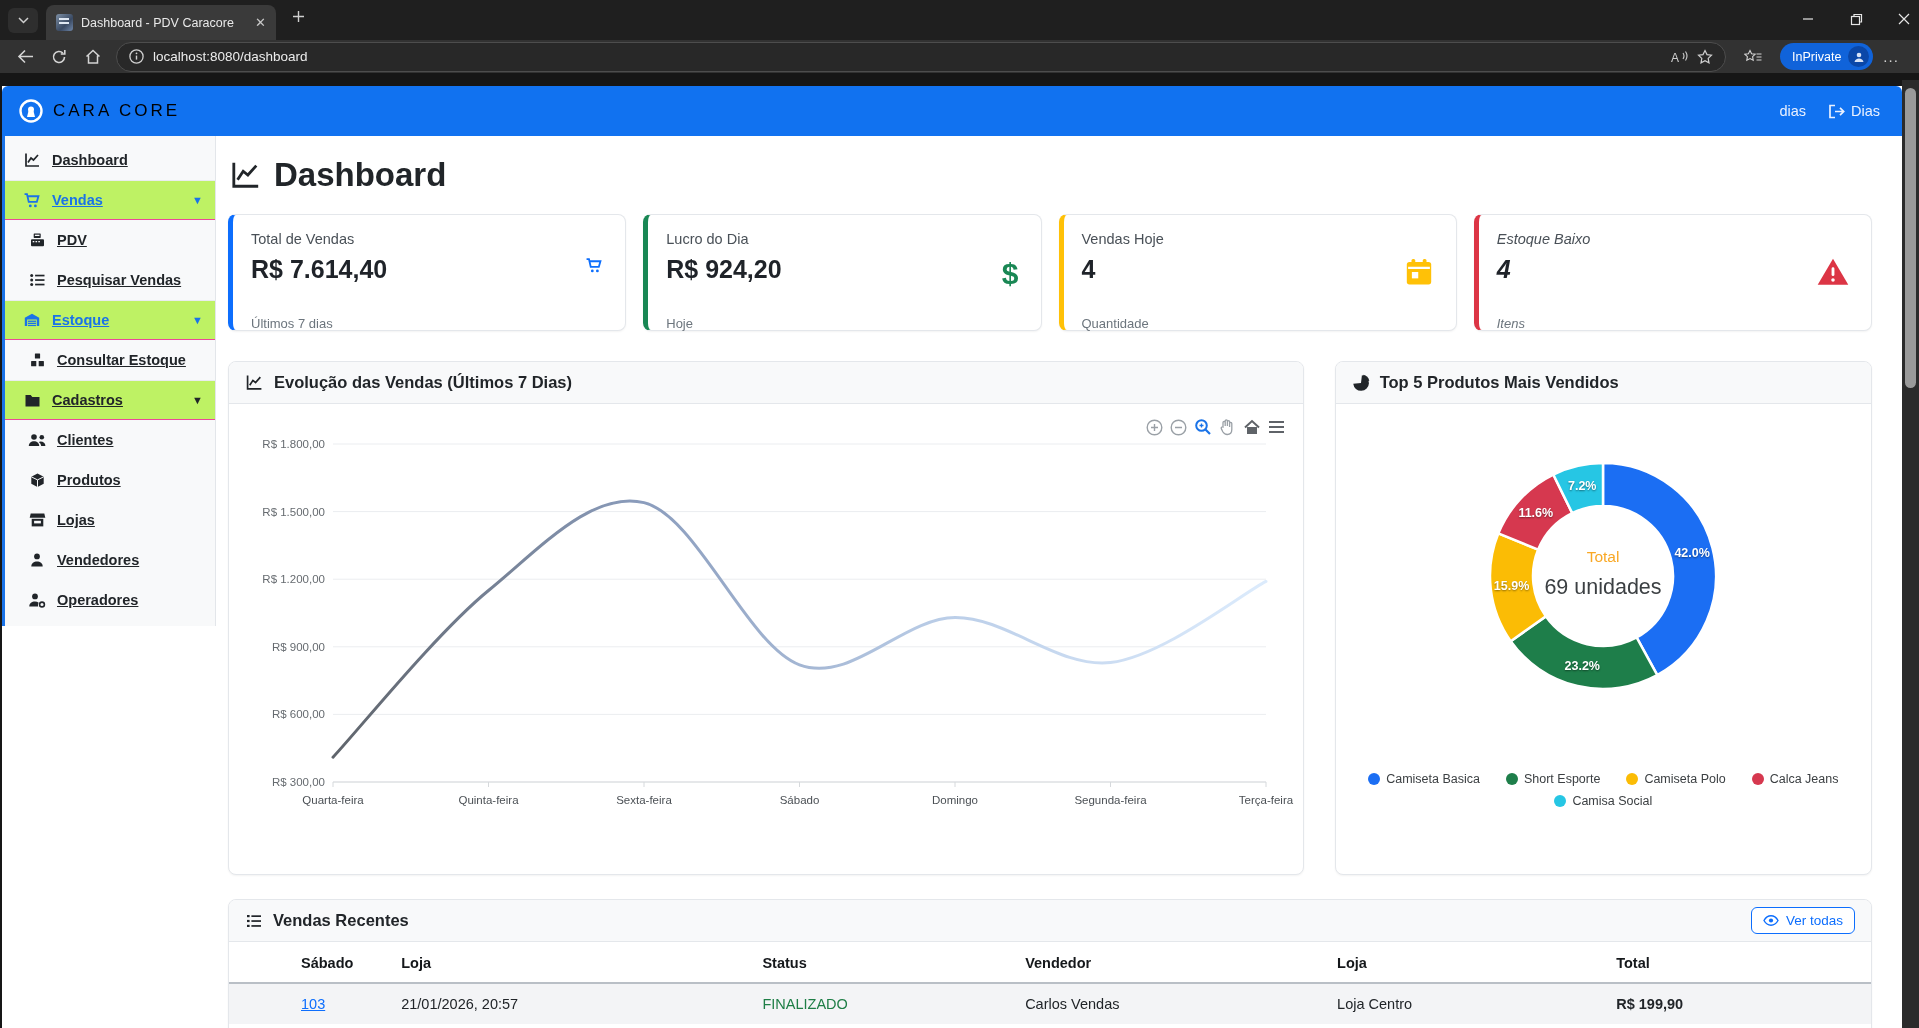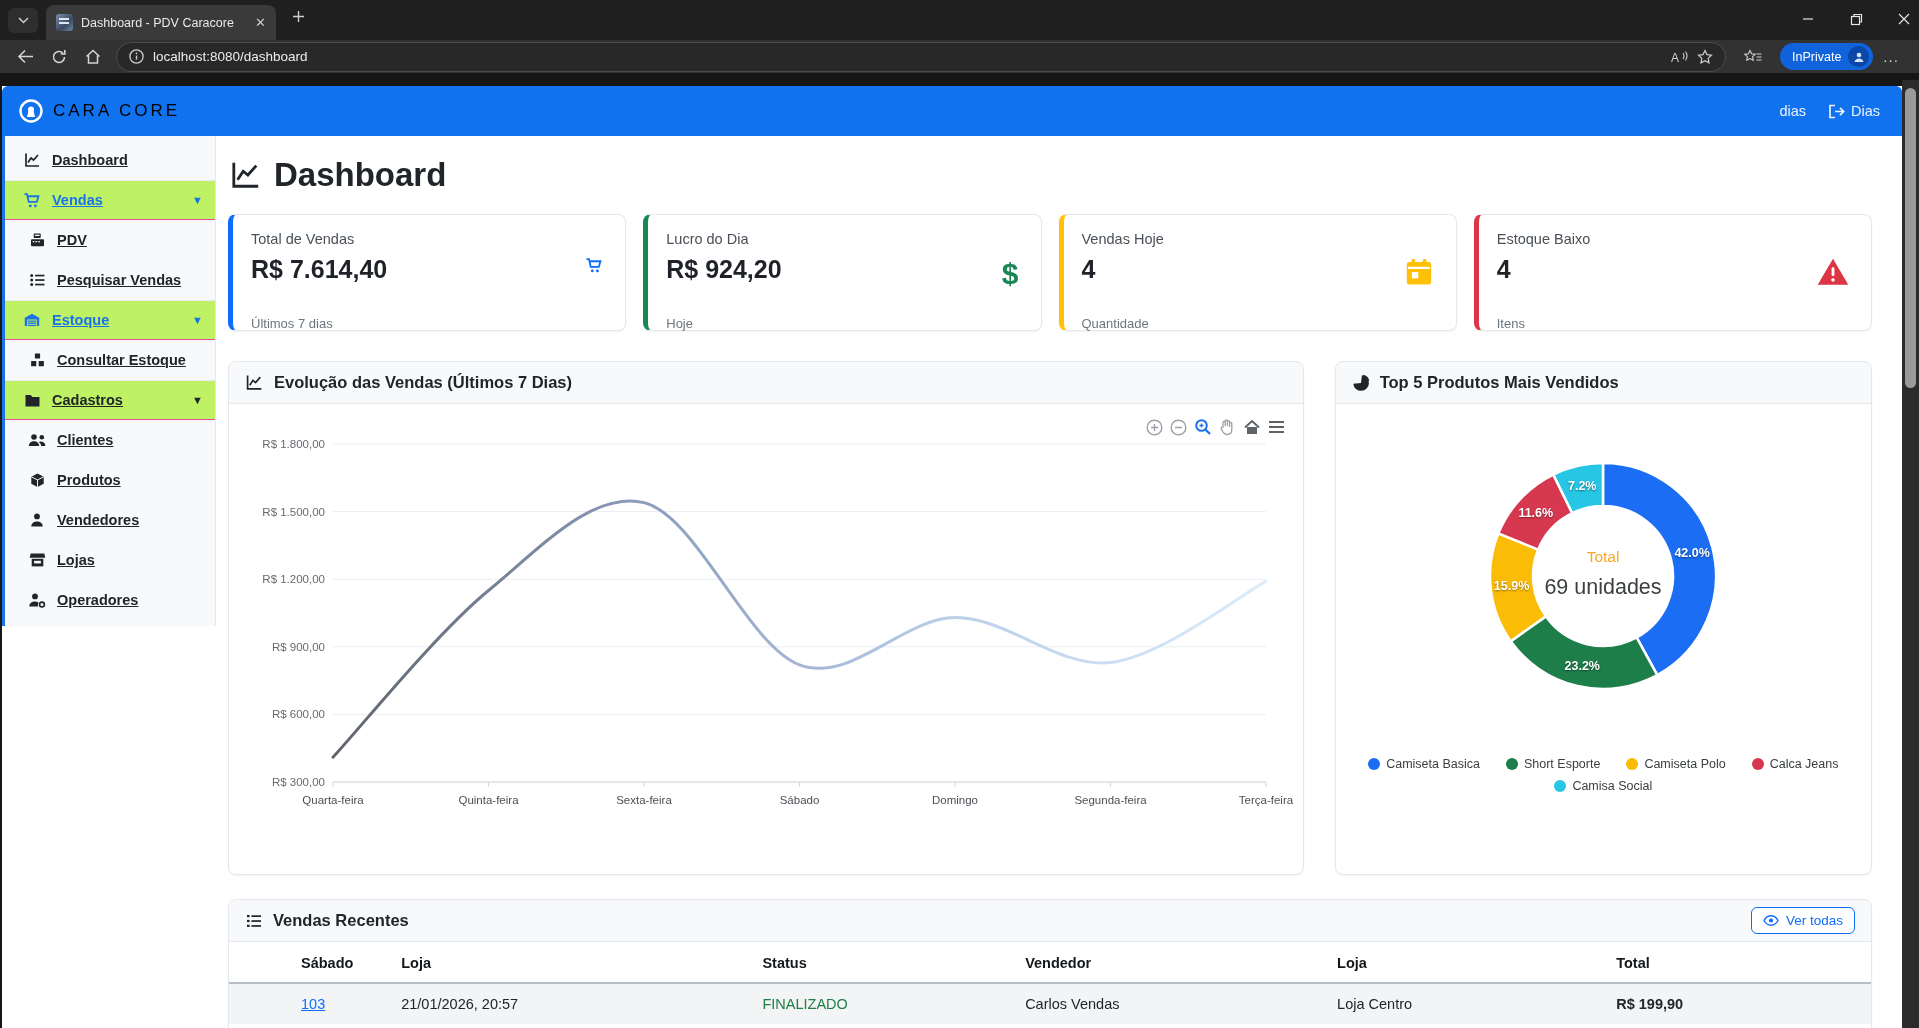--- a/index.html
+++ b/index.html
@@ -60,21 +60,21 @@
   .cards-row { display:flex; gap:31px; }
   .card { background:#fff; border:1px solid #e4e7eb; border-radius:8px; box-shadow:0 1px 2px rgba(0,0,0,.05); overflow:hidden; }
   .card-head { height:42px; background:#f8f9fa; border-bottom:1px solid #e4e7eb; display:flex; align-items:center; gap:10px; padding:0 16px; font-size:16.5px; font-weight:700; color:#212529; }
   .line-card { width:1077px; height:514px; position:relative; }
   .donut-card { width:538px; height:514px; }
 
   .toolbox { position:absolute; right:18px; top:56px; display:flex; align-items:center; gap:7px; }
   .toolbox span { display:flex; }
 
   .donut-body { display:flex; flex-direction:column; align-items:center; }
-  .legend { display:flex; flex-wrap:wrap; justify-content:center; column-gap:26px; row-gap:8px; width:500px; margin-top:5px; }
+  .legend { display:flex; flex-wrap:wrap; justify-content:center; column-gap:26px; row-gap:8px; width:500px; margin-top:20px; }
   .legend-item { display:flex; align-items:center; gap:6px; font-size:12.5px; color:#3c4043; }
   .legend-dot { width:12px; height:12px; border-radius:50%; }
 
   .recent-card { margin-top:24px; height:260px; }
   .recent-head { justify-content:flex-start; }
   .btn-view-all { margin-left:auto; display:flex; align-items:center; gap:7px; border:1px solid #0d6efd; color:#0d6efd; background:#fff; border-radius:6px; font-size:13.5px; padding:5px 11px; cursor:pointer; font-family:inherit; }
   table { width:100%; border-collapse:collapse; table-layout:fixed; }
   th { text-align:left; font-size:14.5px; color:#15181b; padding:13px 8px 11px 8px; border-bottom:2px solid #b9bfc6; }
   td { font-size:14.5px; color:#212529; padding:12px 8px; }
   tbody tr { background:#f3f4f6; }
@@ -296,36 +296,36 @@
           <span class="icn">
             <svg width="17" height="16" viewBox="0 0 16 16">
               <path d="M1.8 4.8L8 1.6l6.2 3.2v7L8 14.9l-6.2-3.1z" fill="currentColor"></path>
               <path d="M1.8 4.8L8 7.9l6.2-3.1M8 7.9v7" fill="none" stroke="#f8f9fa" stroke-width="1"></path>
             </svg>
           </span>
           <span class="lbl">Produtos</span>
         </a>
         <a class="side-item sub" href="#">
           <span class="icn">
-            <svg width="16" height="16" viewBox="0 0 16 16">
-              <circle cx="8" cy="4.4" r="2.9" fill="currentColor"></circle>
-              <path d="M2.3 14.6c0-3.2 2.6-5 5.7-5s5.7 1.8 5.7 5z" fill="currentColor"></path>
-            </svg>
-          </span>
-          <span class="lbl">Vendedores</span>
-        </a>
-        <a class="side-item sub" href="#">
-          <span class="icn">
             <svg width="17" height="16" viewBox="0 0 16 16">
               <path d="M1.2 1.6h13.6l1 4.2H.2z" fill="currentColor"></path>
               <path d="M2.2 6.8h11.6v7.6H2.2z" fill="currentColor"></path>
               <rect x="4.6" y="8.8" width="6.8" height="2.6" fill="#f8f9fa"></rect>
             </svg>
           </span>
           <span class="lbl">Lojas</span>
+        </a>
+        <a class="side-item sub" href="#">
+          <span class="icn">
+            <svg width="16" height="16" viewBox="0 0 16 16">
+              <circle cx="8" cy="4.4" r="2.9" fill="currentColor"></circle>
+              <path d="M2.3 14.6c0-3.2 2.6-5 5.7-5s5.7 1.8 5.7 5z" fill="currentColor"></path>
+            </svg>
+          </span>
+          <span class="lbl">Vendedores</span>
         </a>
         <a class="side-item sub" href="#">
           <span class="icn">
             <svg width="18" height="16" viewBox="0 0 18 16">
               <circle cx="7" cy="4.4" r="2.9" fill="currentColor"></circle>
               <path d="M1.3 14.6c0-3.2 2.6-5 5.7-5 1.4 0 2.7.4 3.7 1.1-.6.9-.9 2.4-.5 3.9z" fill="currentColor"></path>
               <circle cx="14" cy="12.5" r="2.4" fill="none" stroke="currentColor" stroke-width="1.6"></circle>
             </svg>
           </span>
           <span class="lbl">Operadores</span>
@@ -364,21 +364,21 @@
             <div class="stat-value">4</div>
             <div class="stat-sub">Quantidade</div>
             <div class="stat-icon" style="color:#ffc107"><svg width="30" height="30" viewBox="0 0 16 16">
                 <rect x="1.5" y="2.6" width="13" height="12" rx="1.4" fill="currentColor"></rect>
                 <rect x="4" y="1" width="2" height="3.4" rx=".8" fill="currentColor"></rect>
                 <rect x="10" y="1" width="2" height="3.4" rx=".8" fill="currentColor"></rect>
                 <rect x="2.2" y="5.2" width="11.6" height="1.2" fill="#fff"></rect>
                 <rect x="4.2" y="8" width="3.4" height="3.4" fill="#fff"></rect>
               </svg></div>
           </div>
-          <div class="stat-card" style="border-left-color: rgb(220, 53, 69);">
+          <div class="stat-card" style="border-left-color: rgb(220, 53, 69); font-style: italic;">
             <div class="stat-label">Estoque Baixo</div>
             <div class="stat-value">4</div>
             <div class="stat-sub">Itens</div>
             <div class="stat-icon" style="color:#dc3545"><svg width="32" height="29" viewBox="0 0 18 16">
                 <path d="M9 .8L17.6 15.4H.4z" fill="currentColor"></path>
                 <rect x="8.2" y="5.6" width="1.6" height="5" rx=".8" fill="#fff"></rect>
                 <circle cx="9" cy="12.8" r="1" fill="#fff"></circle>
               </svg></div>
           </div>
         </div>

